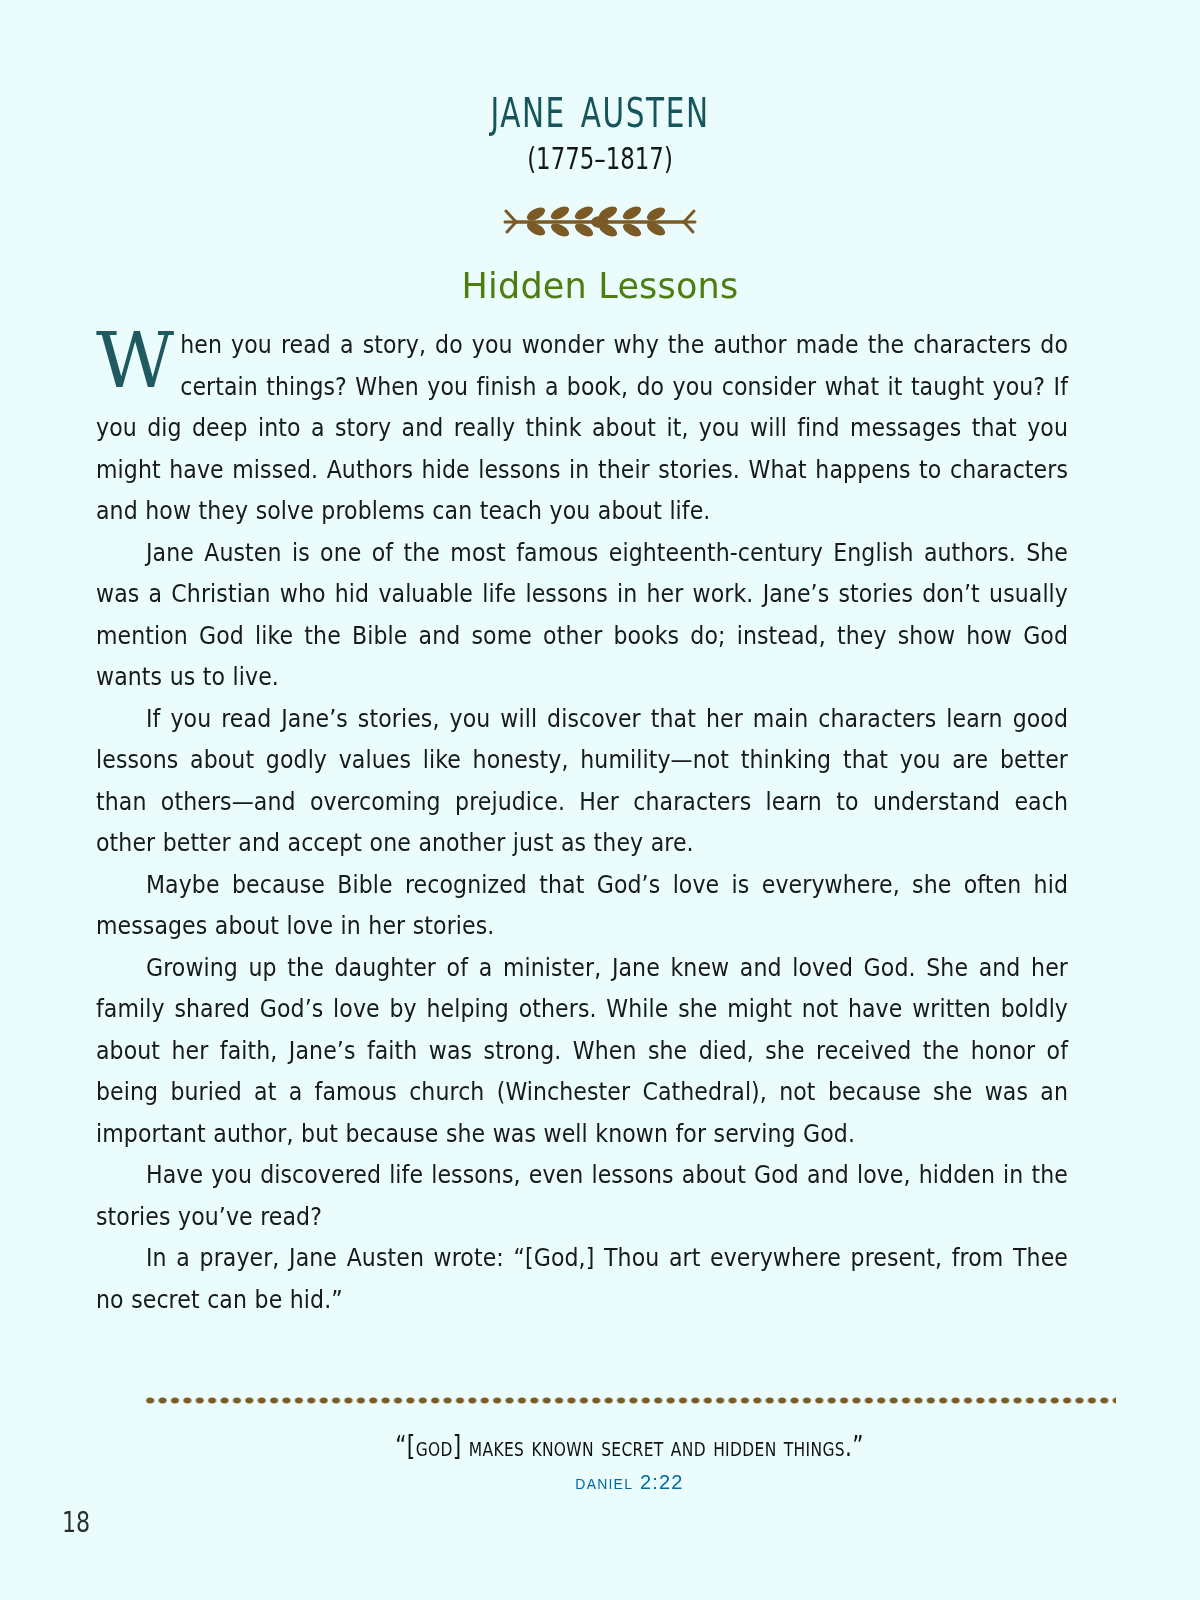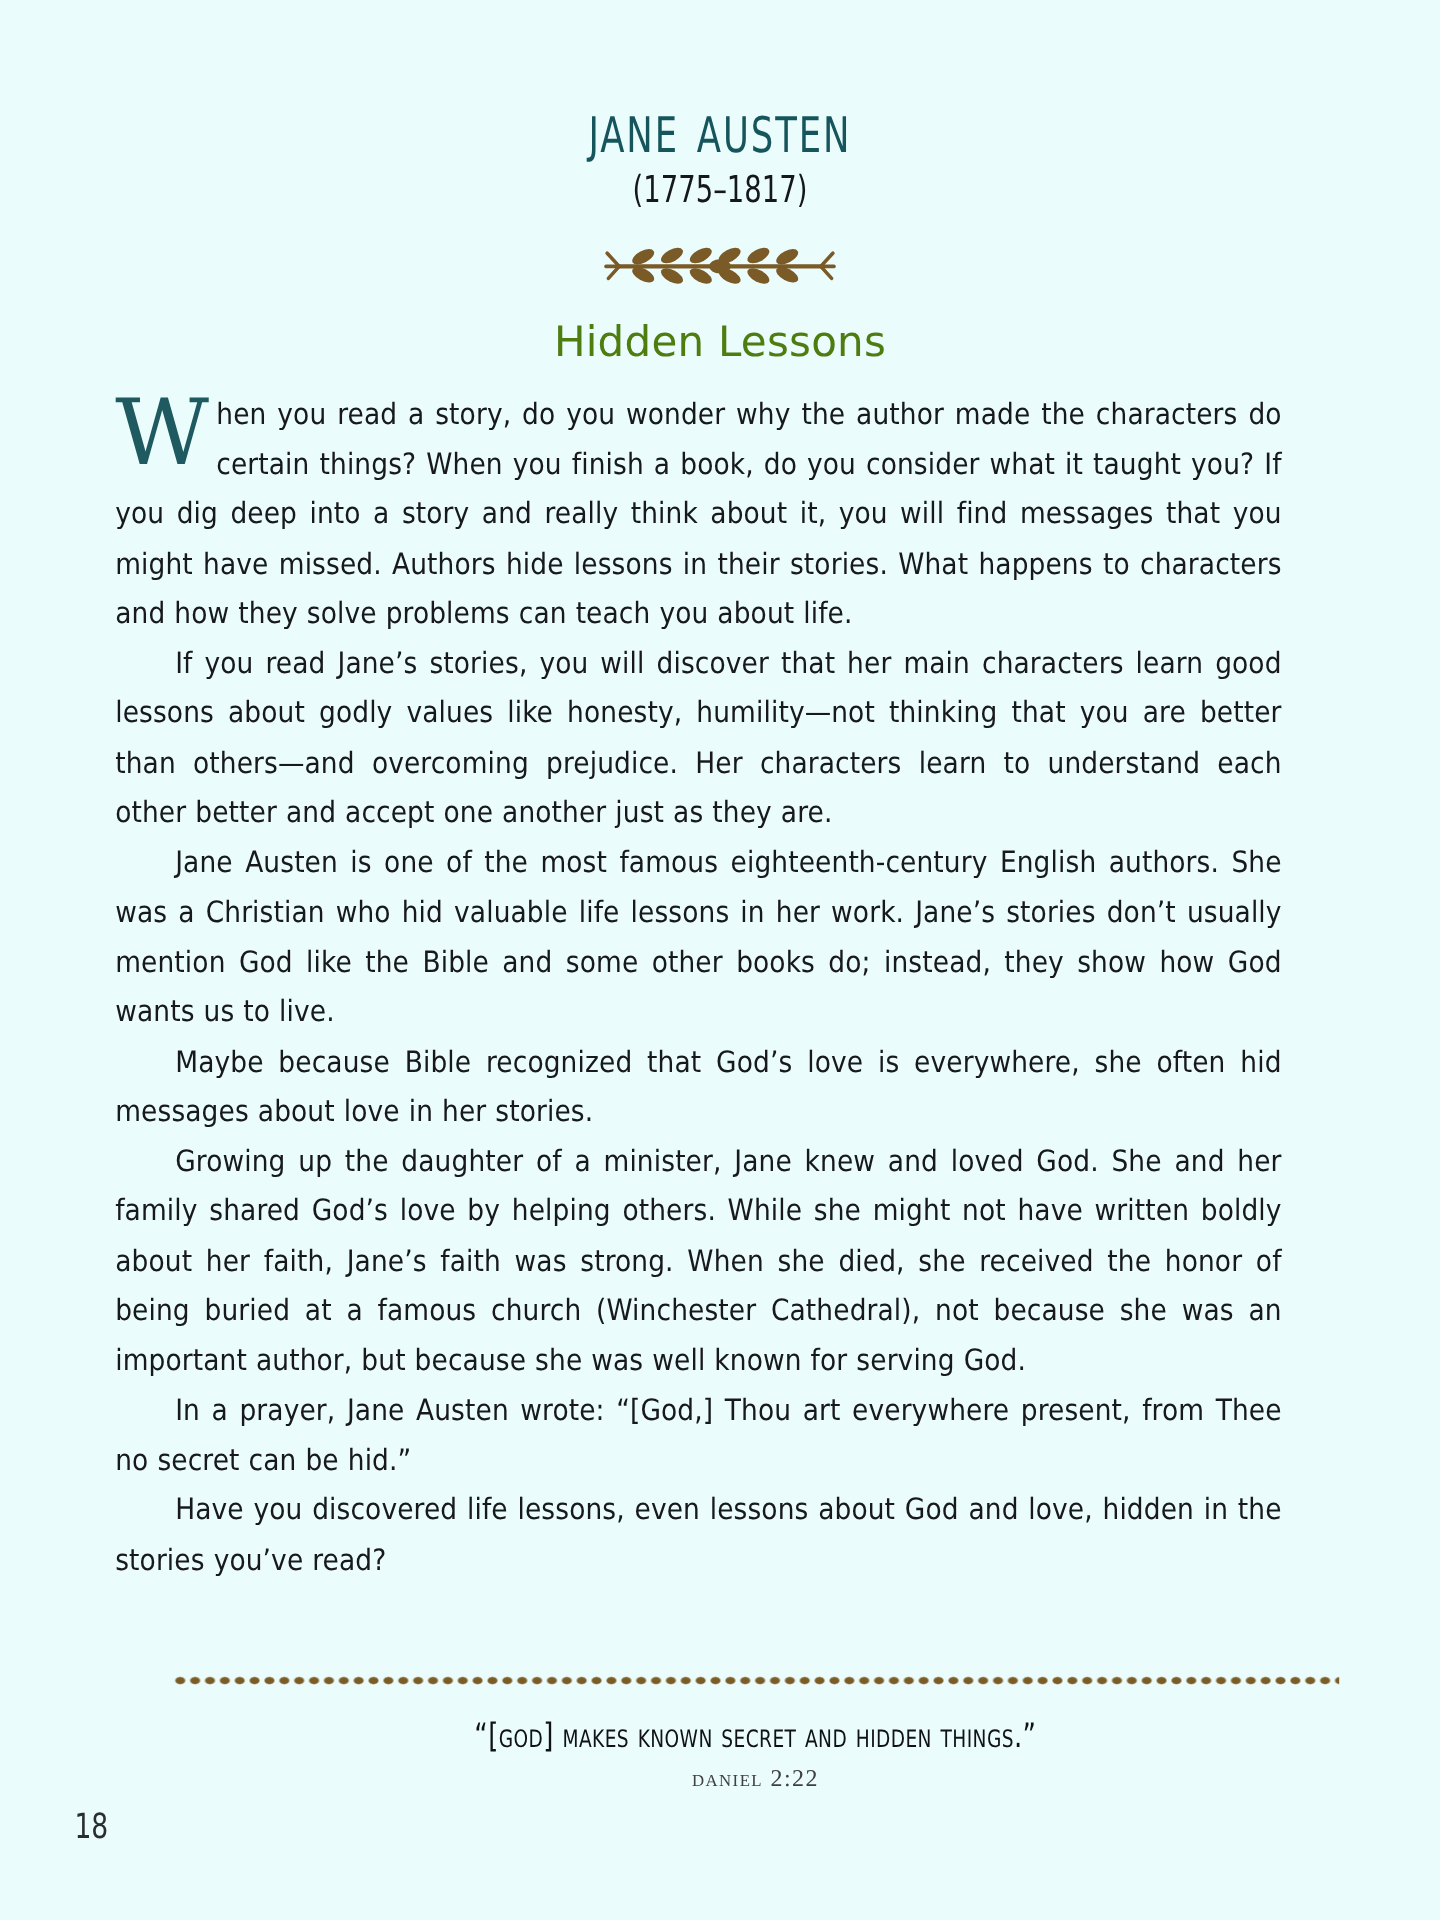--- a/index.html
+++ b/index.html
@@ -135,23 +135,23 @@
     font-variant: small-caps;
     text-transform: lowercase;
     letter-spacing: 0.4px;
     transform: scaleX(0.86);
     transform-origin: center center;
     white-space: nowrap;
   }
 
   .citation {
     margin-top: 8px;
-    font-family: Liberation Serif, serif;
+    font-family: Liberation Sans, sans-serif;
     font-size: 20px;
-    color: #404040;
+    color: #0369a1;
     font-variant: small-caps;
     text-transform: lowercase;
     letter-spacing: 1.2px;
   }
 
   .page-number {
     position: absolute;
     left: 62px;
     top: 1505px;
     font-family: "DejaVu Sans Condensed", "Liberation Sans Narrow", "Liberation Sans", sans-serif;
@@ -202,26 +202,26 @@
       </svg>
     </div>
 
     <div class="section-title">Hidden Lessons</div>
   </div>
 
   <div class="article">
 
     <p class="lead"><span class="dropcap">W</span><span>hen you read a story, do you wonder why the author made the characters do certain things? When you finish a book, do you consider what it taught you? If you dig deep into a story and really think about it, you will find messages that you might have missed. Authors hide lessons in their stories. What happens to characters and how they solve problems can teach you about life.</span></p>
 
+    <p class="indent">Jane Austen is one of the most famous eighteenth-century English authors. She was a Christian who hid valuable life lessons in her work. Jane’s stories don’t usually mention God like the Bible and some other books do; instead, they show how God wants us to live.</p>
     <p class="indent">If you read Jane’s stories, you will discover that her main characters learn good lessons about godly values like honesty, humility—not thinking that you are better than others—and overcoming prejudice. Her characters learn to understand each other better and accept one another just as they are.</p>
-    <p class="indent">Jane Austen is one of the most famous eighteenth-century English authors. She was a Christian who hid valuable life lessons in her work. Jane’s stories don’t usually mention God like the Bible and some other books do; instead, they show how God wants us to live.</p>
     <p class="indent">Maybe because Bible recognized that God’s love is everywhere, she often hid messages about love in her stories.</p>
     <p class="indent">Growing up the daughter of a minister, Jane knew and loved God. She and her family shared God’s love by helping others. While she might not have written boldly about her faith, Jane’s faith was strong. When she died, she received the honor of being buried at a famous church (Winchester Cathedral), not because she was an important author, but because she was well known for serving God.</p>
+    <p class="indent">Have you discovered life lessons, even lessons about God and love, hidden in the stories you’ve read?</p>
     <p class="indent">In a prayer, Jane Austen wrote: “[God,] Thou art everywhere present, from Thee no secret can be hid.”</p>
-    <p class="indent">Have you discovered life lessons, even lessons about God and love, hidden in the stories you’ve read?</p>
 
   </div>
 
   <div class="footer">
     <div class="dotted-rule"></div>
     <div class="scripture">“[God] makes known secret and hidden things.”</div>
     <div class="citation">Daniel 2:22</div>
   </div>
 
   <div class="page-number">18</div>

